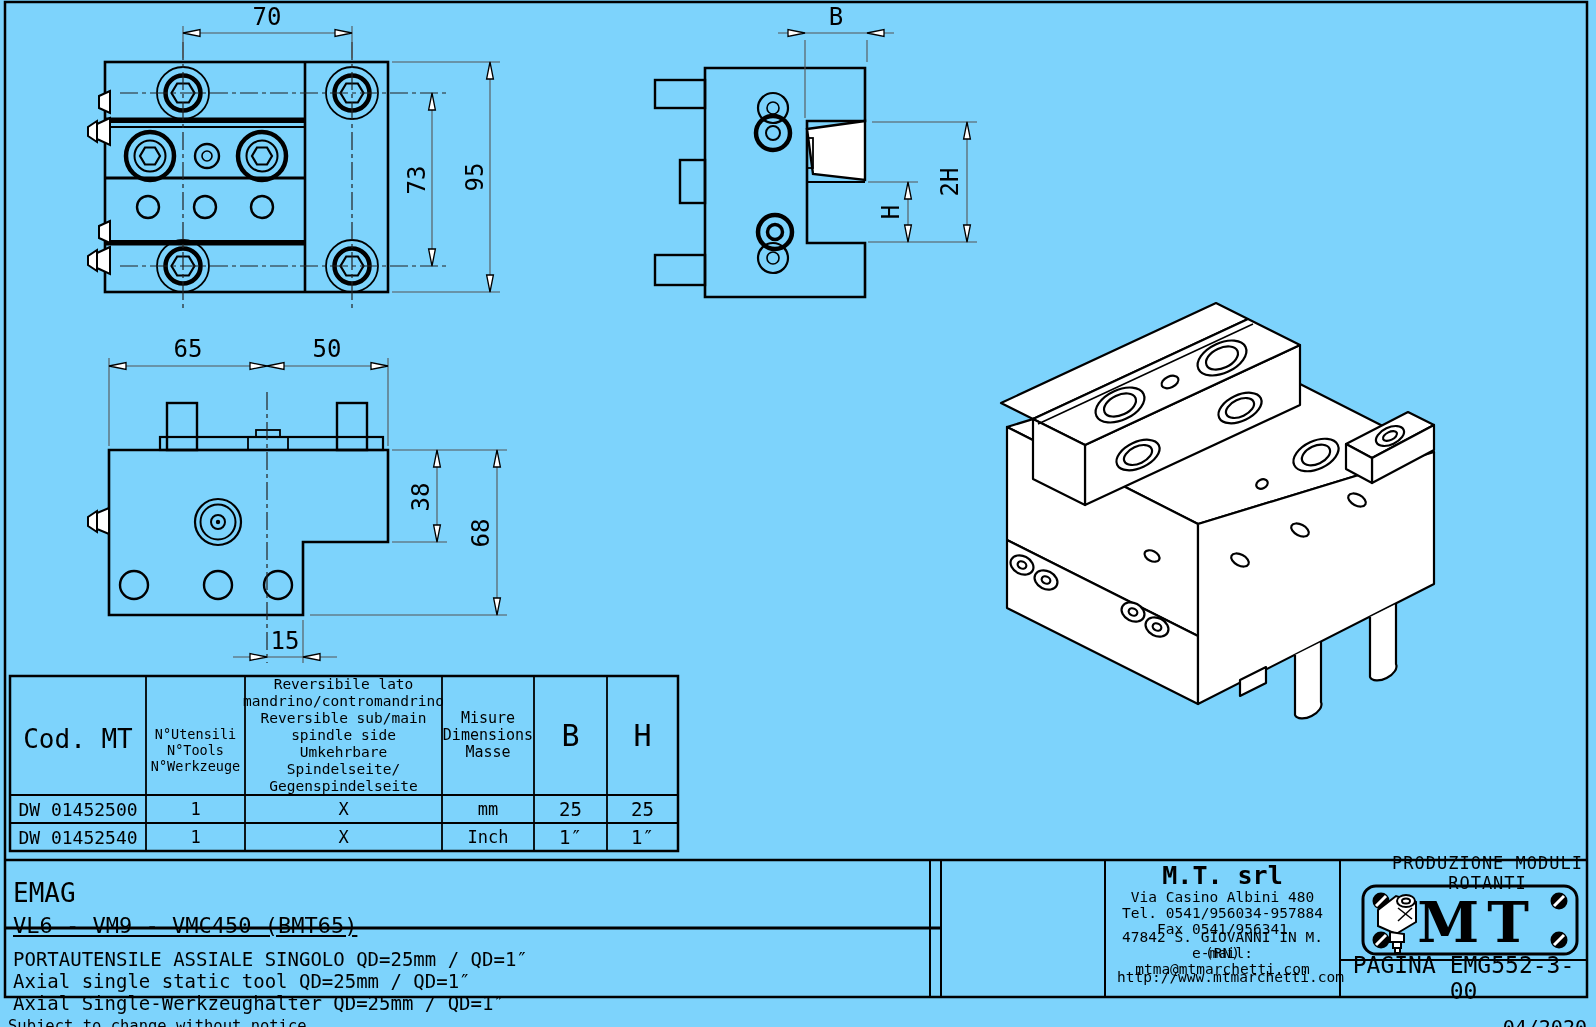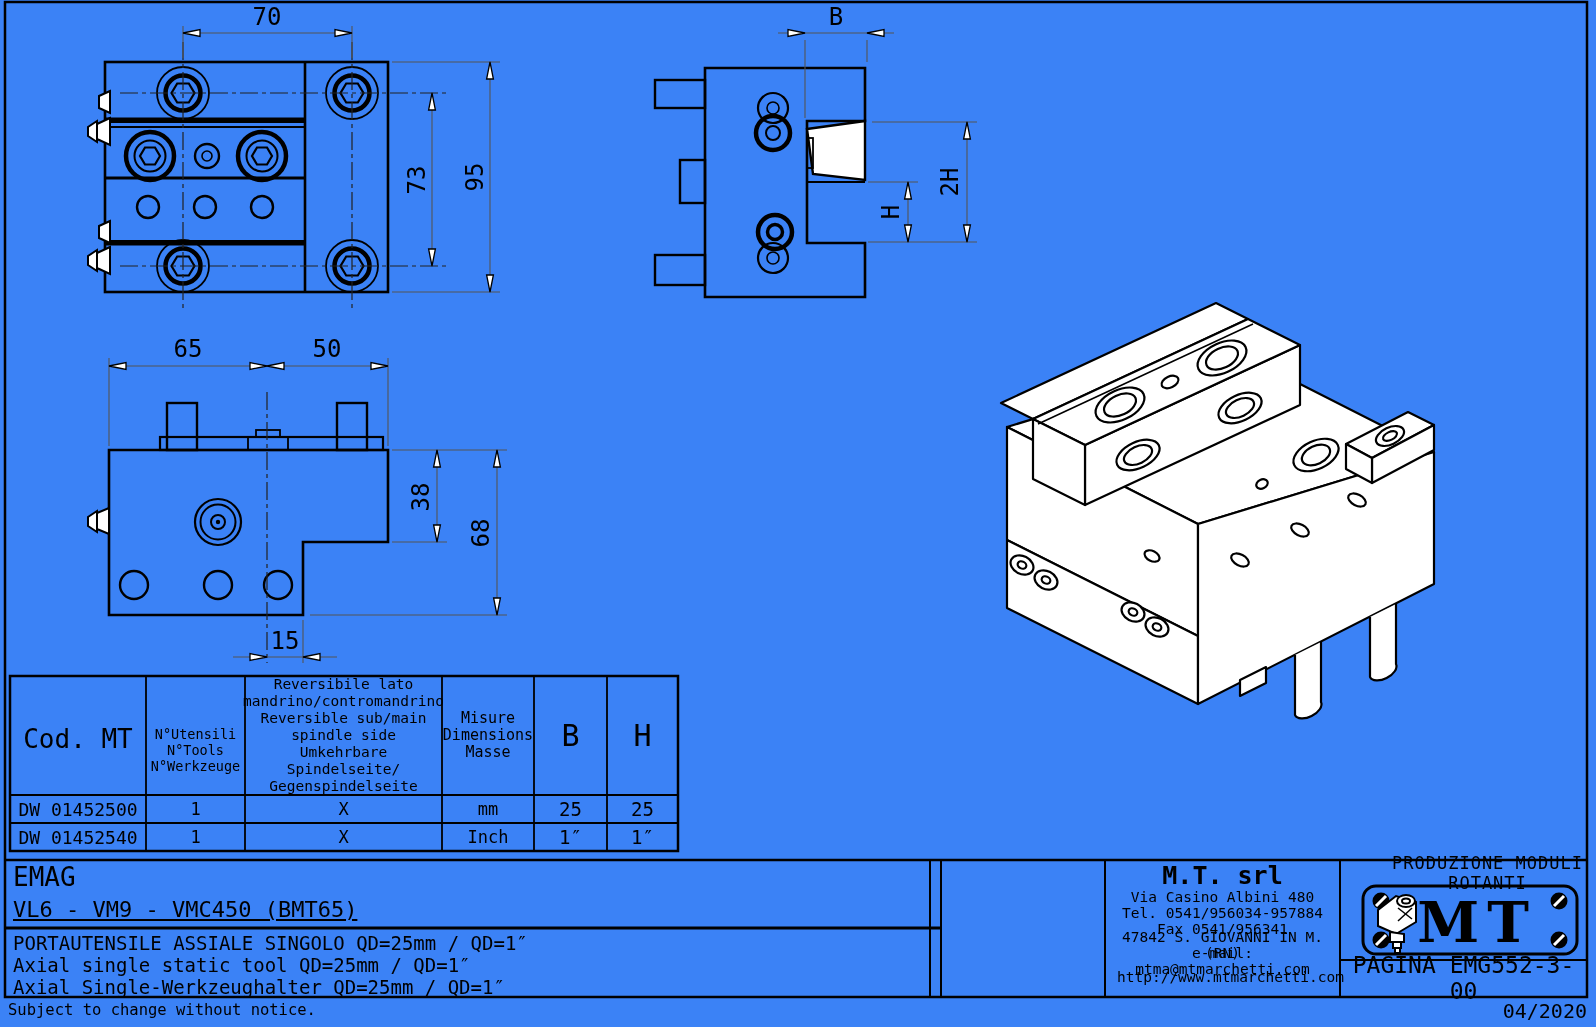--- a/index.html
+++ b/index.html
@@ -1,20 +1,20 @@
 <!DOCTYPE html>
 <html><head>
 <meta charset="utf-8">
 <style>
   html,body{margin:0;padding:0;background:#fff;}
-  .sheet{position:relative;width:1596px;height:1027px;background:#3b82f6;
+  .sheet{position:relative;width:1596px;height:1027px;background:#7dd3fc;
          font-family:"DejaVu Sans Mono",monospace;color:#000;overflow:hidden;}
   .sheet svg{position:absolute;left:0;top:0;}
   svg text{font-family:"DejaVu Sans Mono",monospace;font-size:24px;fill:#000;}
-  .txt{position:absolute;white-space:pre-line;}
+  .txt{position:absolute;white-space:pre-line;margin-top:16px;}
   .cell{position:absolute;display:flex;align-items:center;justify-content:center;
         text-align:center;white-space:pre-line;}
   .big{font-size:26px;}
   .logo-tag{letter-spacing:1px;}
 </style>
 </head>
 <body>
 
 <div class="sheet">
 

